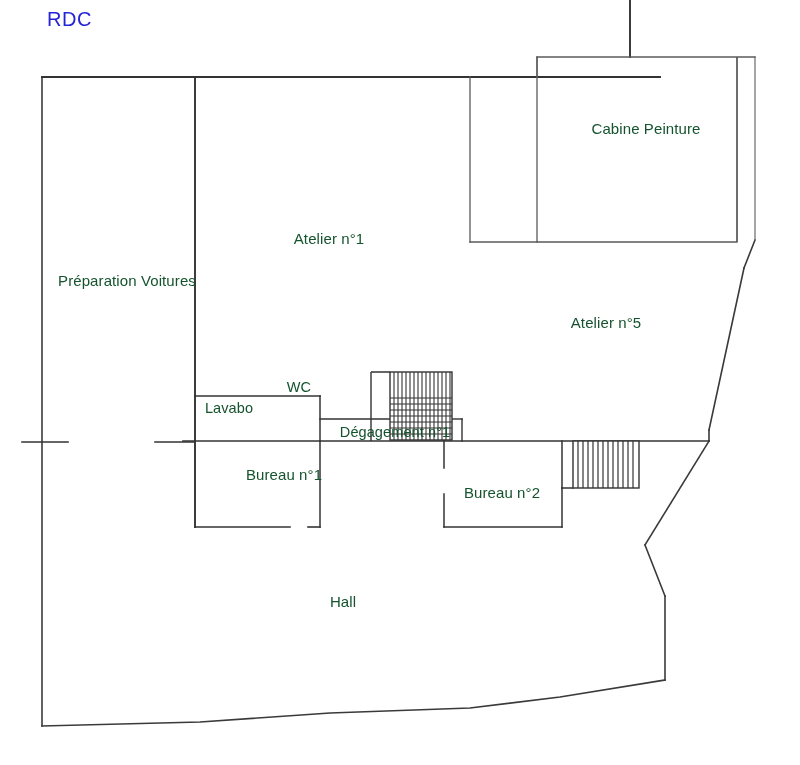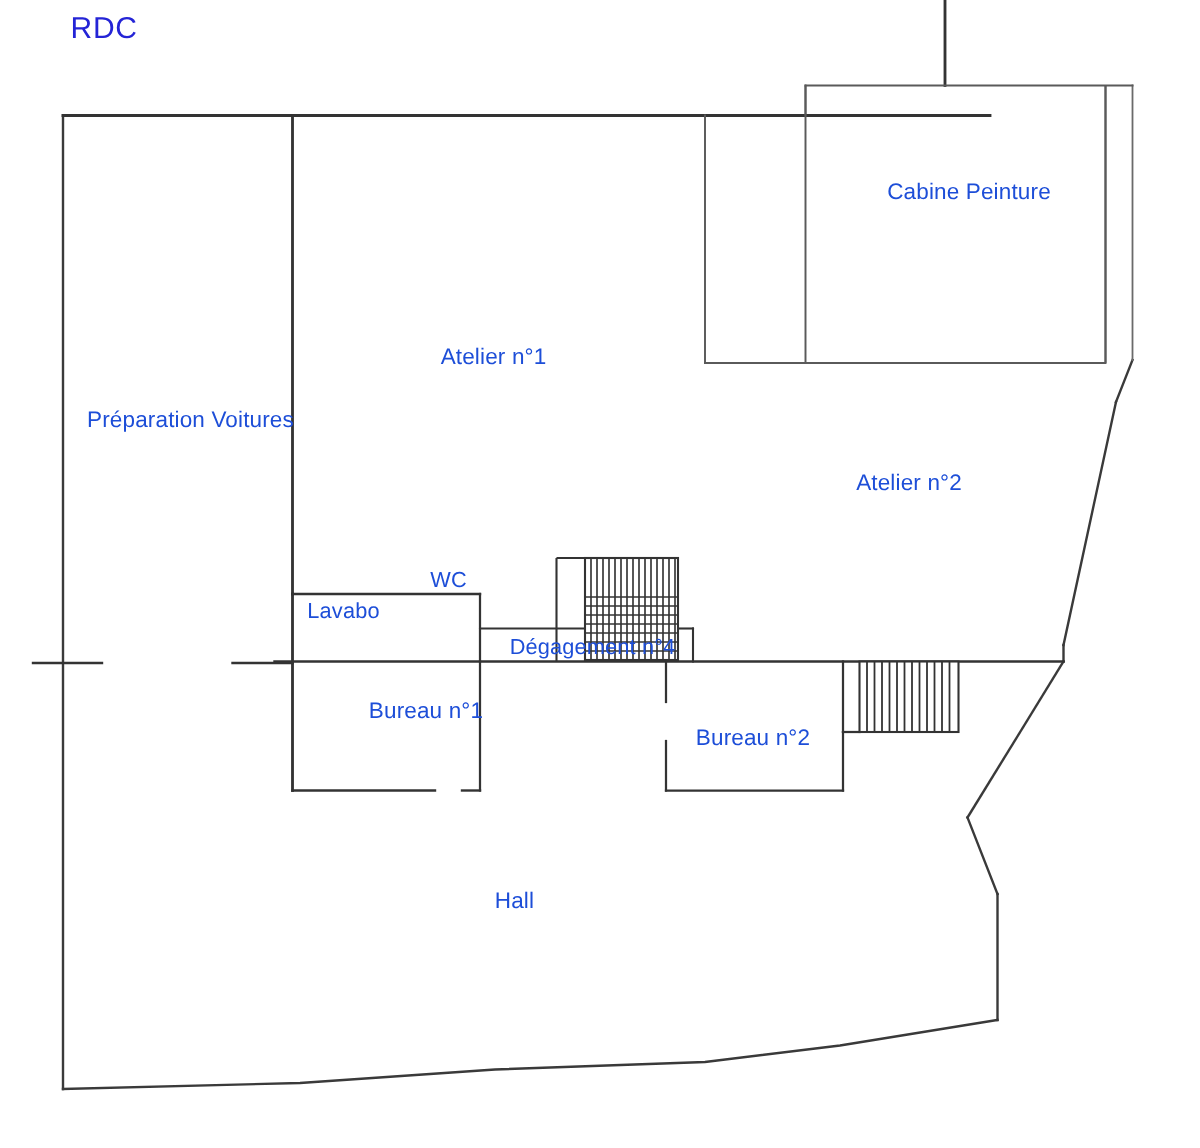--- a/index.html
+++ b/index.html
@@ -34,21 +34,21 @@
     font-size: 20px;
     font-family: "Liberation Sans", sans-serif;
     color: #2424d6;
     letter-spacing: 0.5px;
     white-space: nowrap;
   }
   .room-label {
     position: absolute;
     font-family: "Liberation Sans", sans-serif;
     font-size: 15px;
-    color: #1d4ed8;
+    color: #14532d;
     white-space: nowrap;
     transform: translate(-50%, -50%);
     letter-spacing: 0.1px;
   }
   .room-label.small {
     font-size: 14.5px;
   }
 </style>
 </head>
 <body>
@@ -199,27 +199,27 @@
     </g>
 
   </svg>
 
   <div class="room-label" style="left:127px; top:280px;">Préparation Voitures</div>
 
   <div class="room-label" style="left:329px; top:238px;">Atelier n°1</div>
 
   <div class="room-label" style="left:646px; top:128px;">Cabine Peinture</div>
 
-  <div class="room-label" style="left:606px; top:322px;">Atelier n°2</div>
+  <div class="room-label" style="left:606px; top:322px;">Atelier n°5</div>
 
   <div class="room-label small" style="left:229px; top:408px;">Lavabo</div>
 
   <div class="room-label small" style="left:299px; top:387px;">WC</div>
 
-  <div class="room-label small" style="left:395px; top:432px;">Dégagement n°4</div>
+  <div class="room-label small" style="left:395px; top:432px;">Dégagement n°1</div>
 
   <div class="room-label" style="left:260px; top:474px;margin-left:24px;">Bureau n°1</div>
 
   <div class="room-label" style="left:502px; top:492px;">Bureau n°2</div>
 
   <div class="room-label" style="left:343px; top:601px;">Hall</div>
 
 </div>
 
 </body></html>

